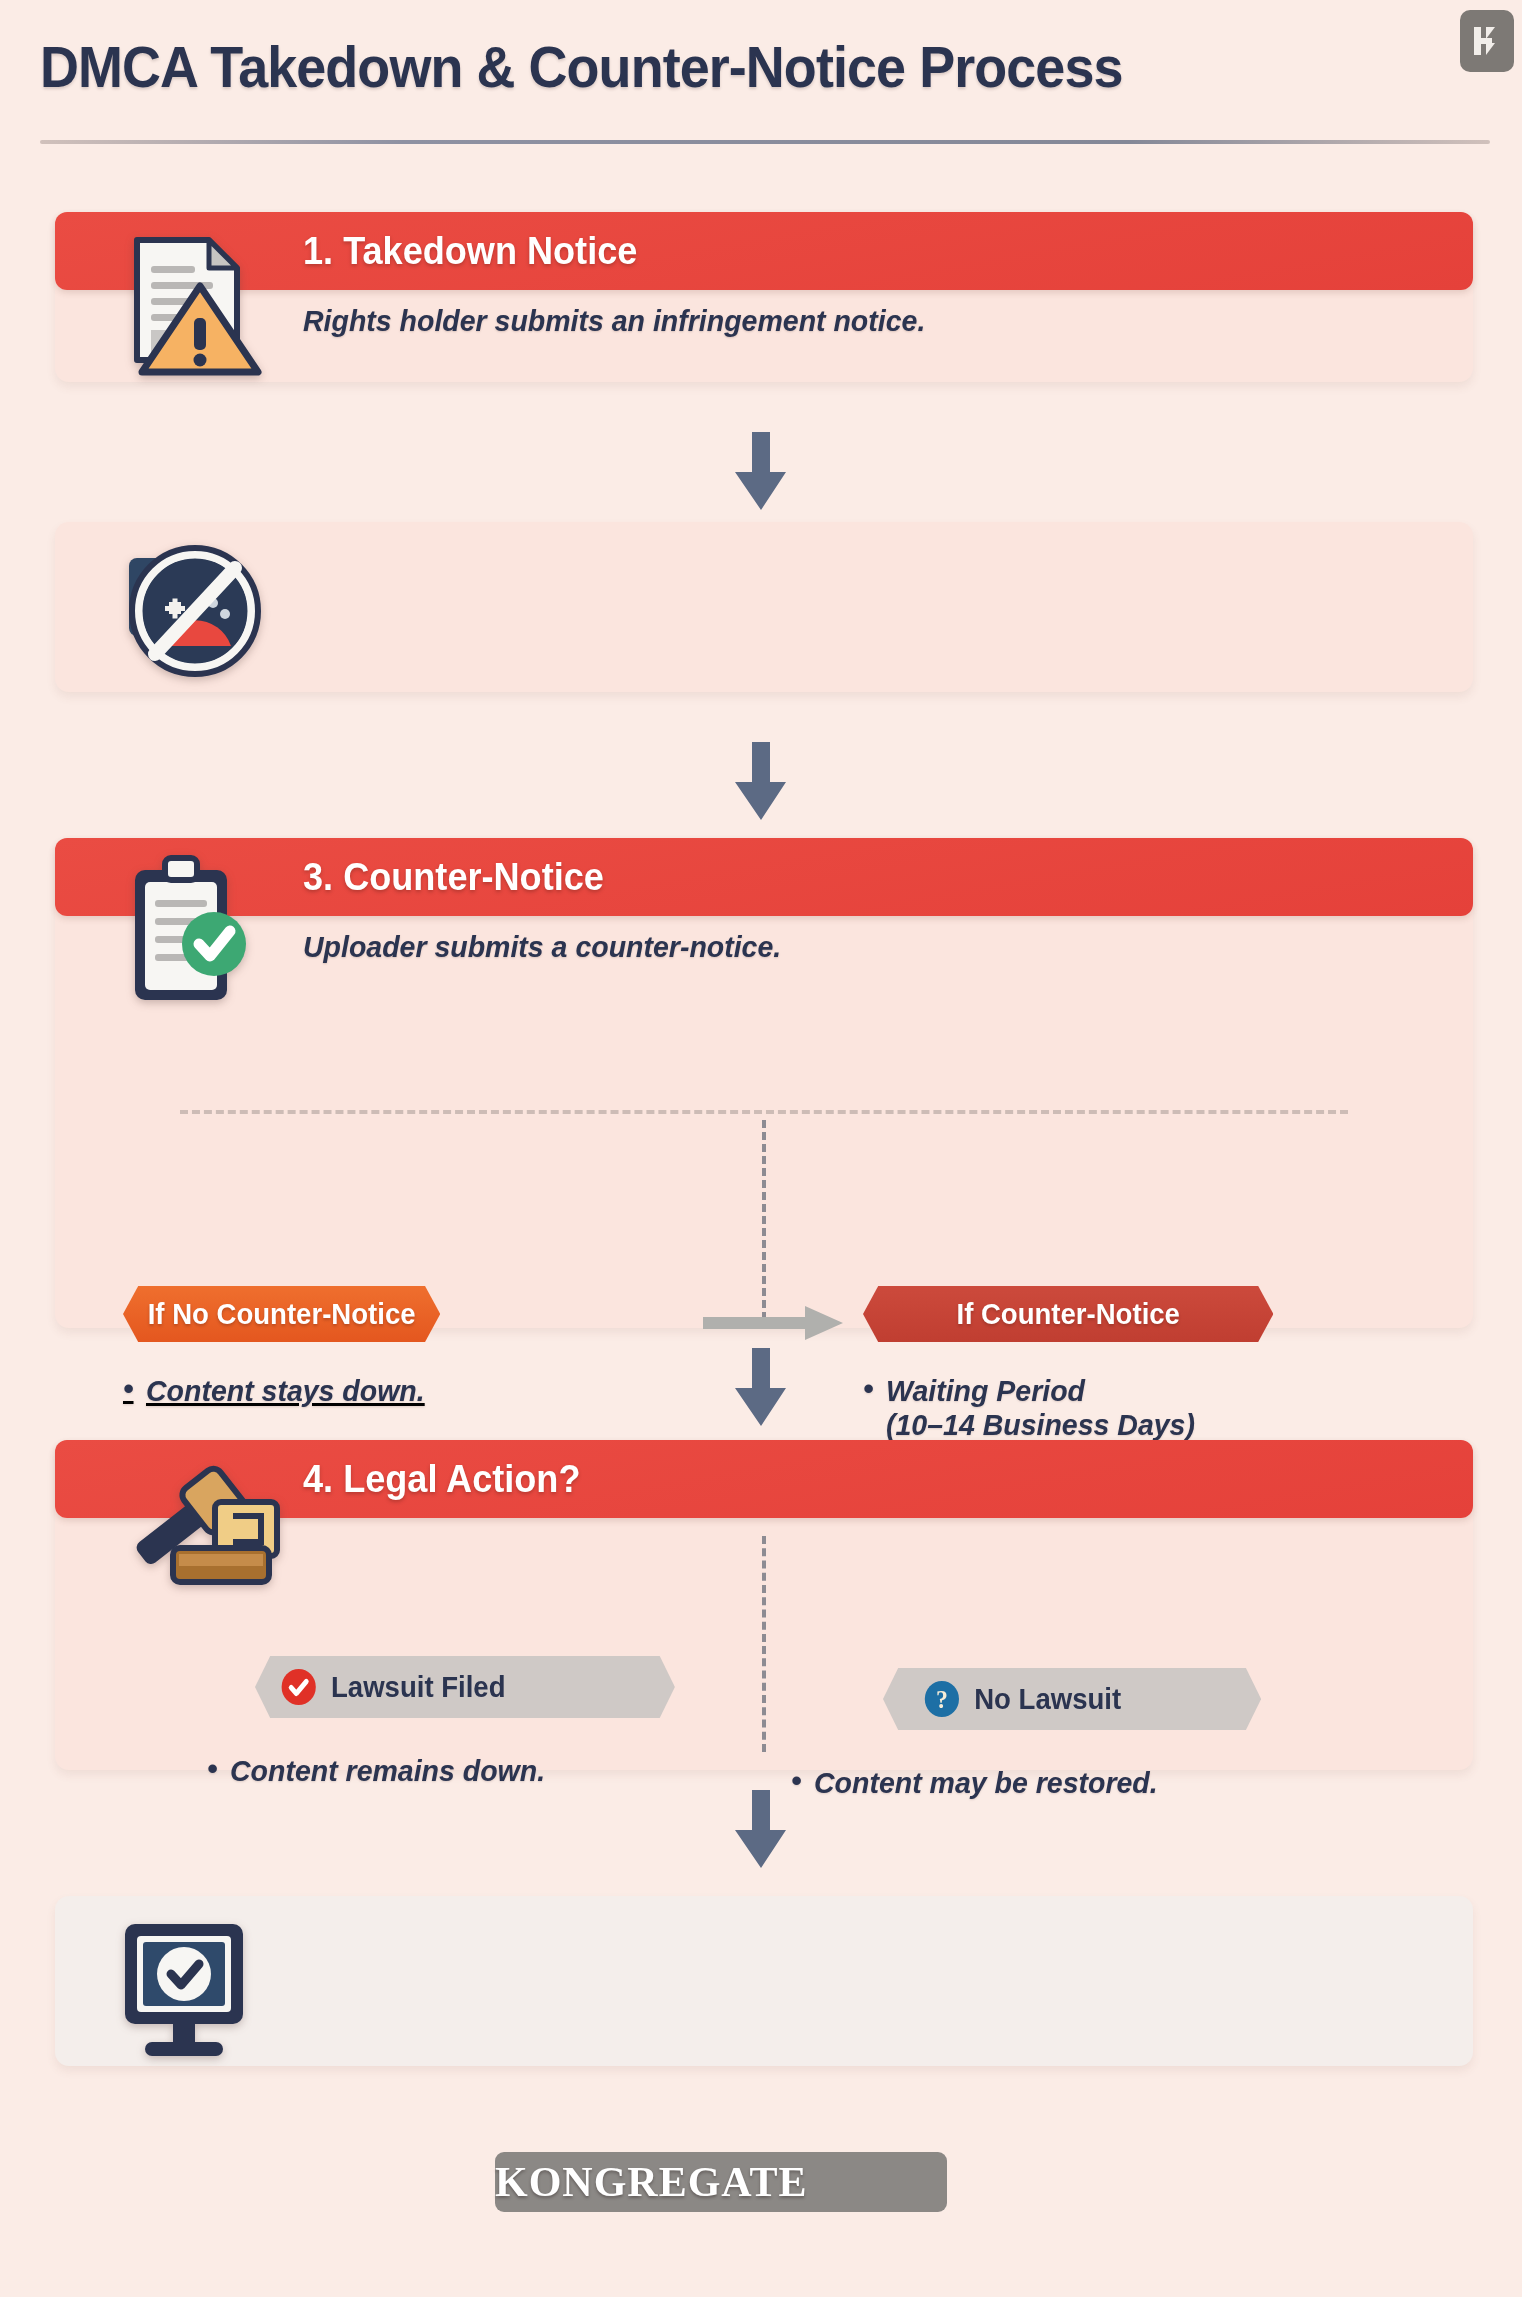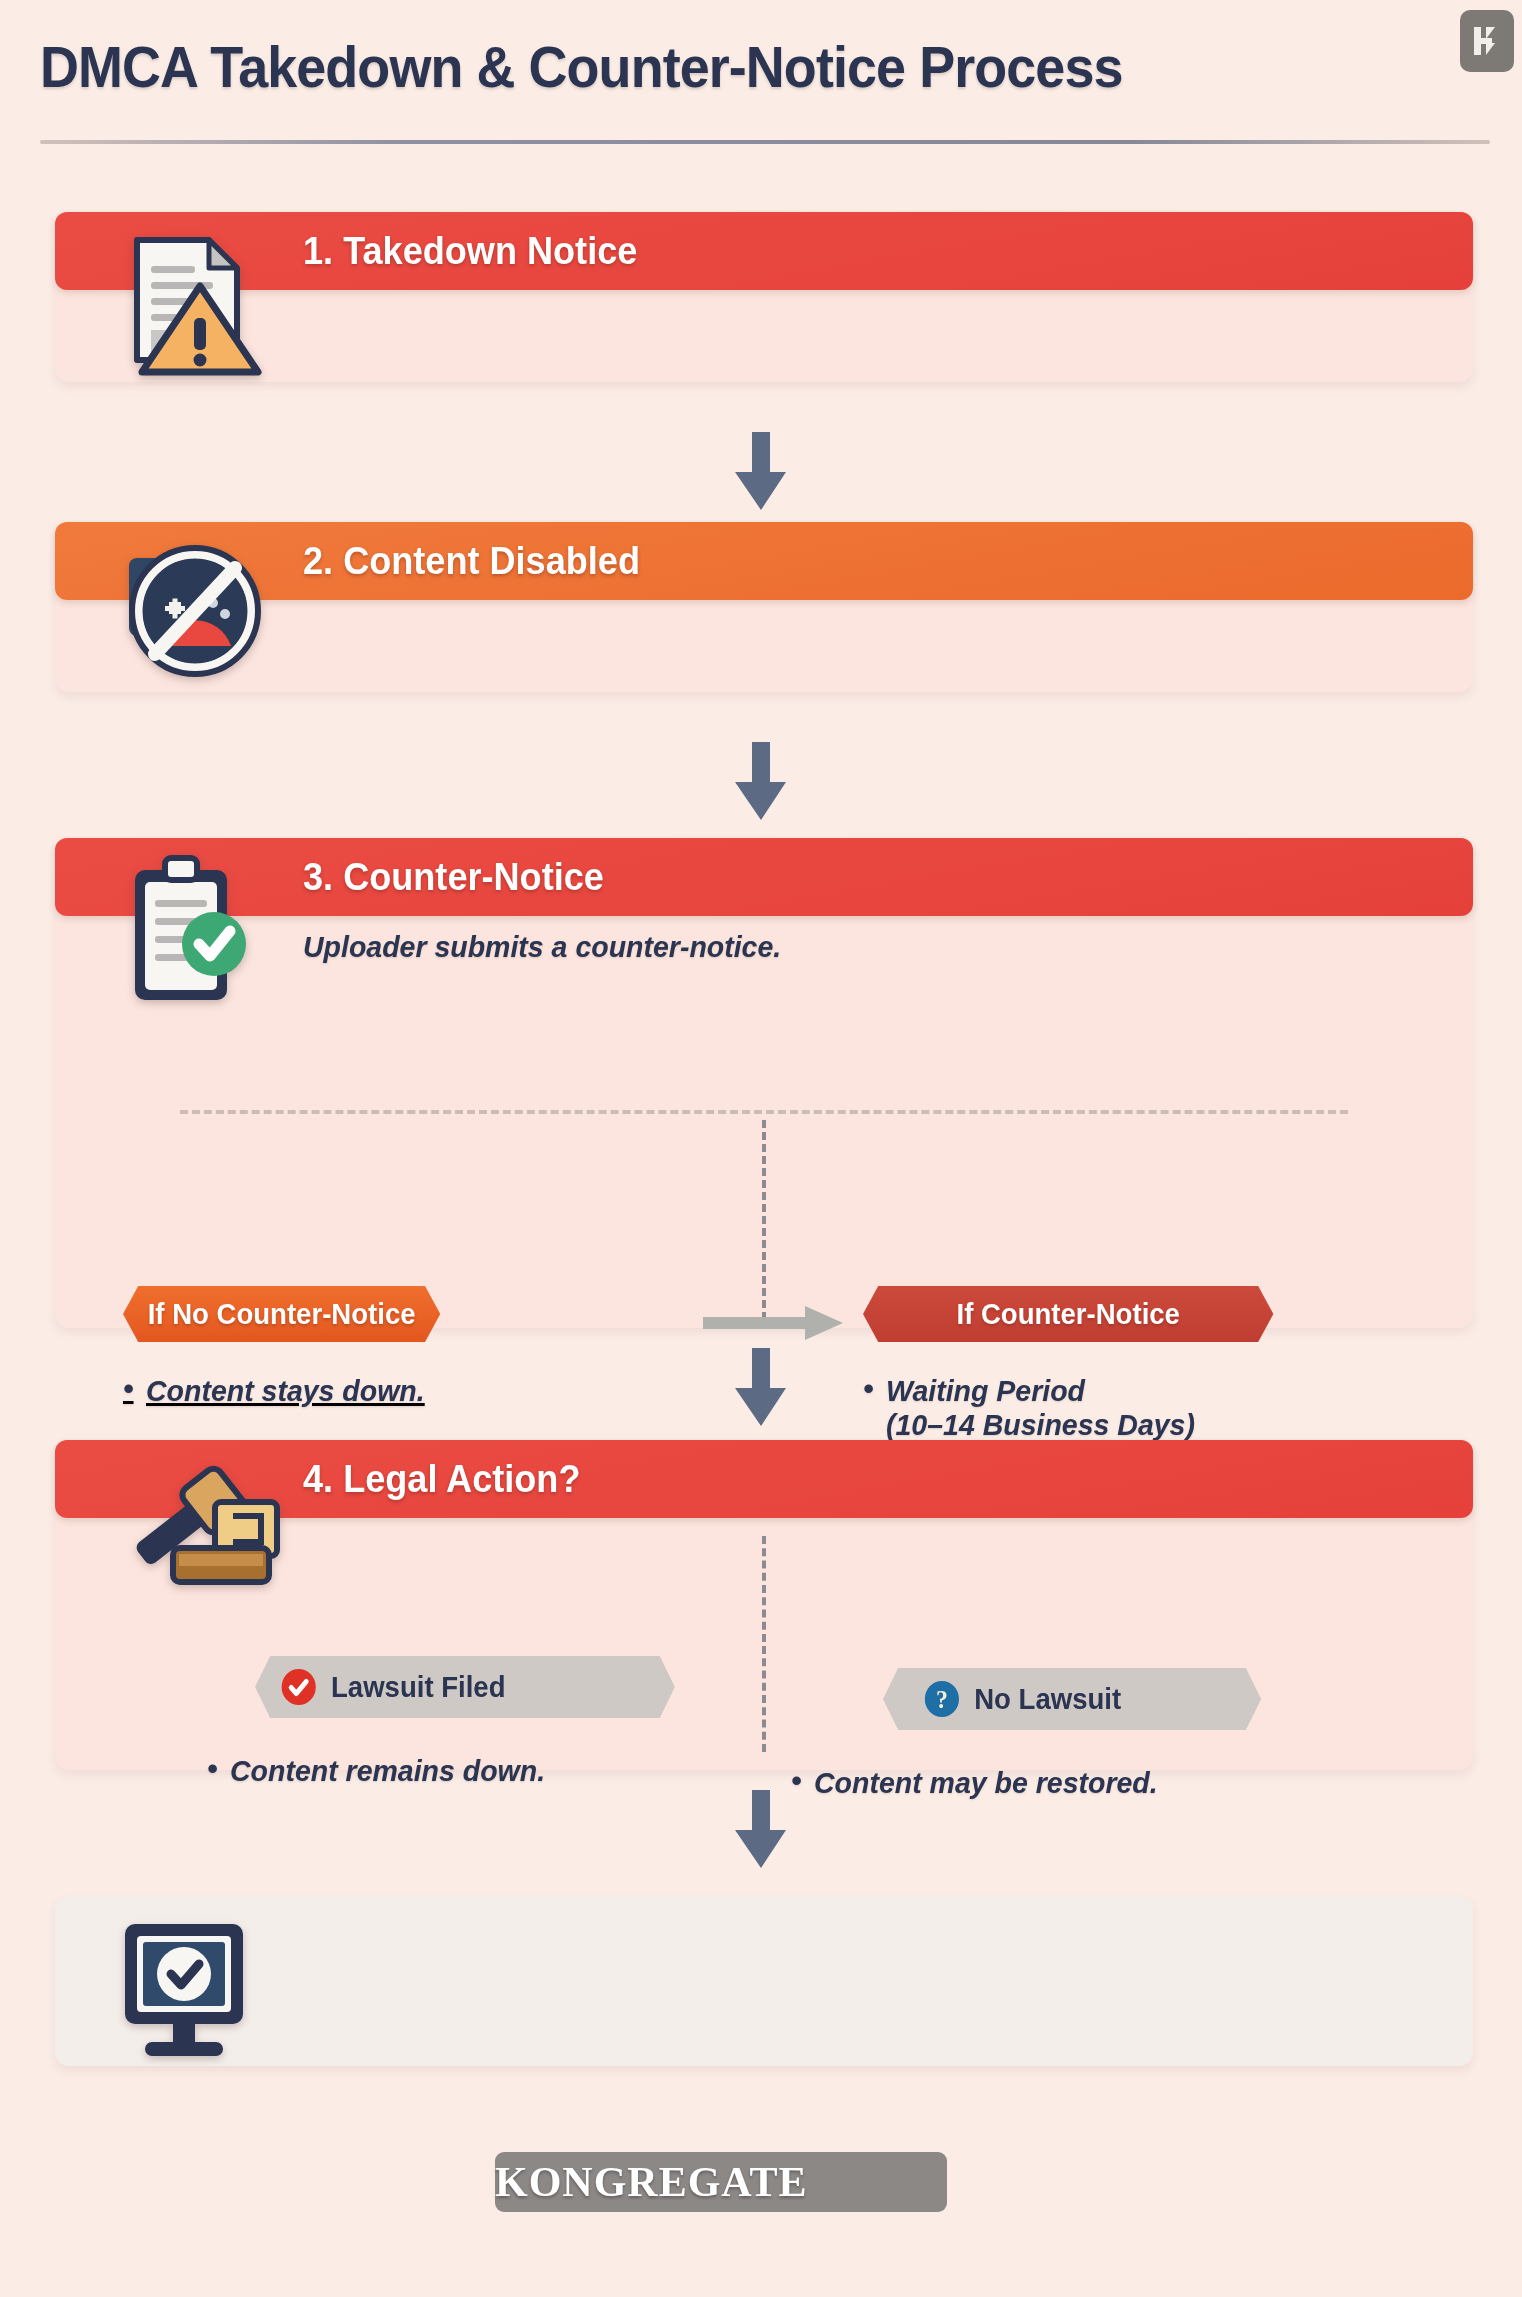--- a/index.html
+++ b/index.html
@@ -153,20 +153,23 @@
       <path d="M14 19 h9 l-9 12 z" fill="#f2eeea"></path>
     </svg>
   </div>
 
   <div class="title">DMCA Takedown &amp; Counter-Notice Process</div>
   <div class="title-rule"></div>
 
   <div class="card c-red" style="top:212px;height:170px;">
     <div class="card-head">
       <div class="head-title">1. Takedown Notice</div>
+    </div>
+    <div class="card-body">
+      <div class="desc">Rights holder submits an infringement notice.</div>
     </div>
     <div class="card-icon">
       <svg width="150" height="150" viewBox="0 0 150 150">
         <path d="M22 14 h72 l28 28 v92 h-100 z" fill="#f7f6f3" stroke="#2b3450" stroke-width="6" stroke-linejoin="round"></path>
         <path d="M94 14 l28 28 h-28 z" fill="#c6c4c2" stroke="#2b3450" stroke-width="5" stroke-linejoin="round"></path>
         <rect x="36" y="40" width="44" height="7" rx="3" fill="#b9b7b5"></rect>
         <rect x="36" y="56" width="62" height="7" rx="3" fill="#b9b7b5"></rect>
         <rect x="36" y="72" width="62" height="7" rx="3" fill="#b9b7b5"></rect>
         <rect x="36" y="88" width="50" height="7" rx="3" fill="#b9b7b5"></rect>
         <rect x="36" y="104" width="42" height="26" fill="#c9c7c5"></rect>
@@ -177,23 +180,20 @@
     </div>
   </div>
 
   <div class="arrow-down" style="top:432px;">
     <svg width="70" height="78" viewBox="0 0 70 78">
       <path d="M26 0 h18 v40 h16 L35 78 L9 40 h17 z" fill="#5c6a84"></path>
     </svg>
   </div>
 
   <div class="card c-orange" style="top:522px;height:170px;">
-    <div class="card-head">
-      <div class="head-title">2. Content Disabled</div>
-    </div>
     <div class="card-icon">
       <svg width="155" height="150" viewBox="0 0 155 150">
         <rect x="14" y="22" width="62" height="78" rx="8" fill="#2f4664"></rect>
         <circle cx="80" cy="75" r="62" fill="#f7f6f3"></circle>
         <circle cx="80" cy="75" r="53" fill="#2b3a56"></circle>
         <path d="M44 110 a38 38 0 0 1 72 0 z" fill="#e8483f"></path>
         <circle cx="60" cy="72" r="6" fill="#f3f1ee"></circle>
         <rect x="54" y="66" width="12" height="12" fill="#f3f1ee"></rect>
         <rect x="50" y="70" width="20" height="5" fill="#f3f1ee"></rect>
         <rect x="57.5" y="62.5" width="5" height="20" fill="#f3f1ee"></rect>

